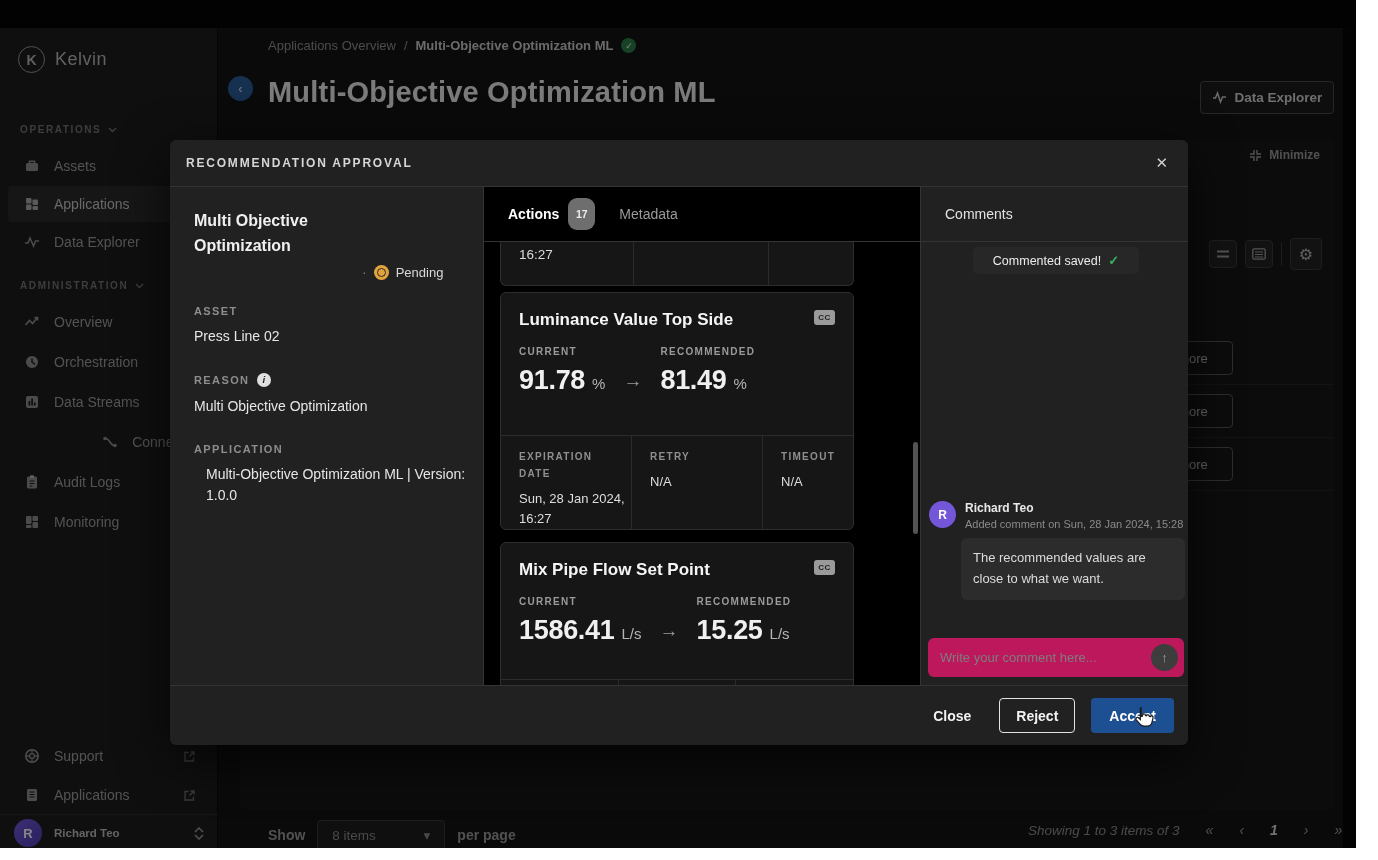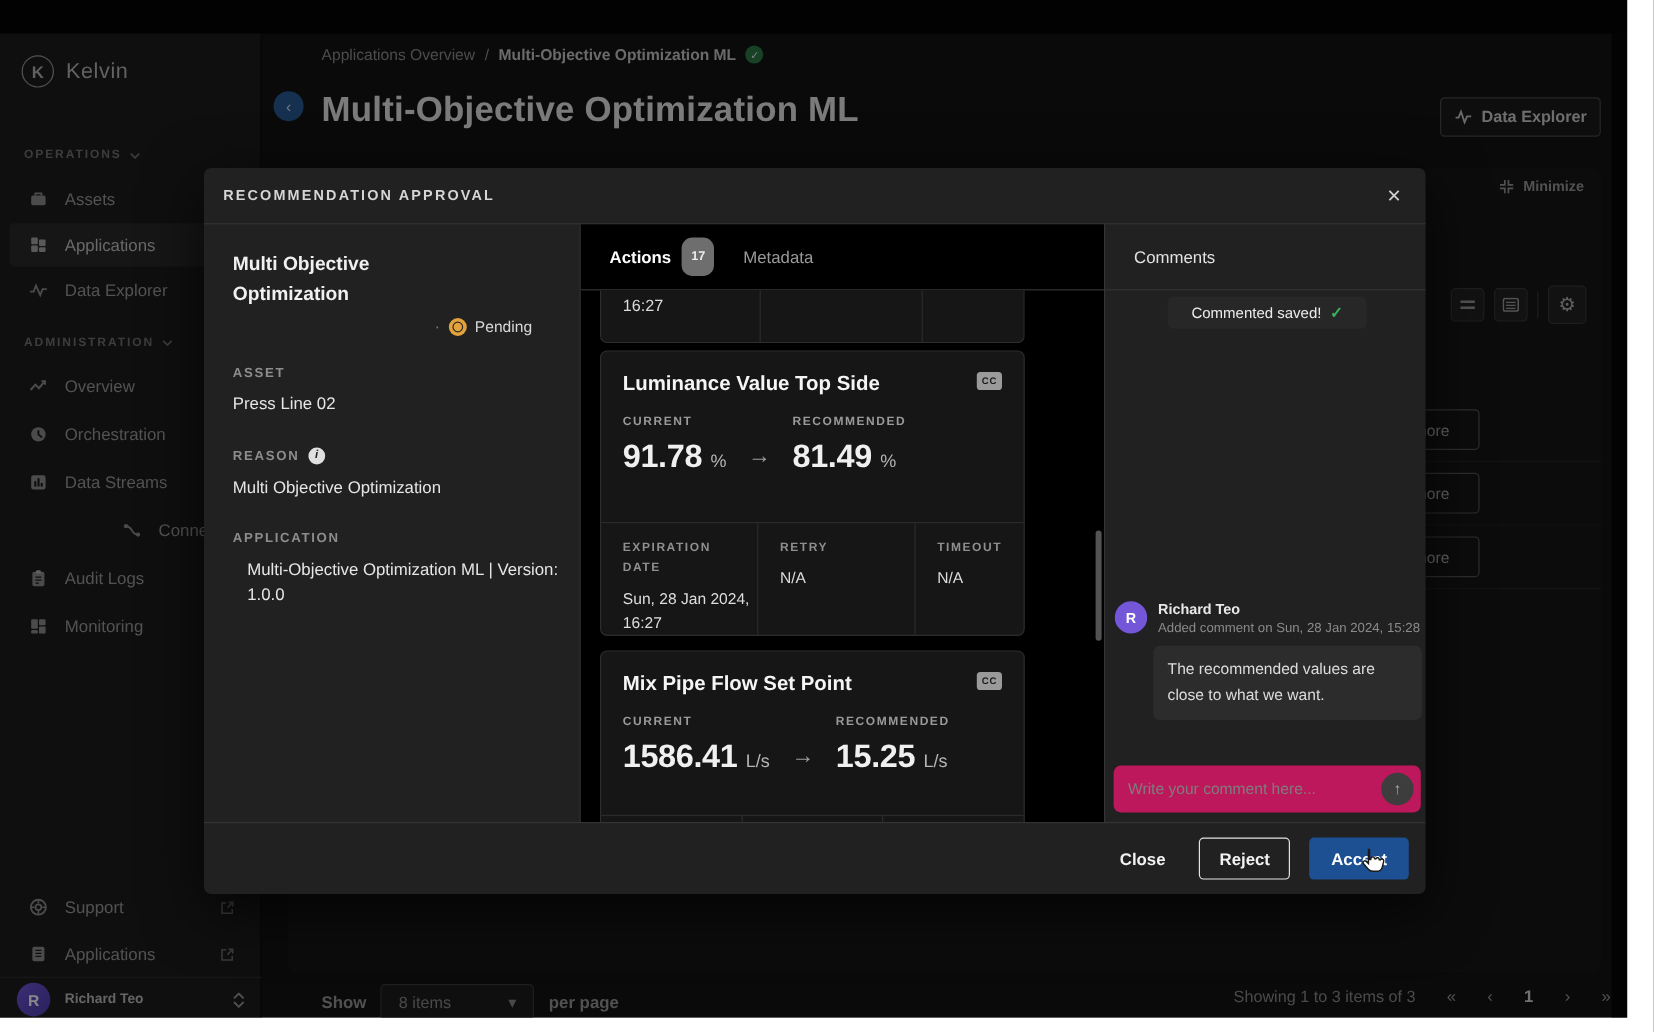--- a/index.html
+++ b/index.html
@@ -39,21 +39,21 @@
   .minimize { position:absolute; right:14px; top:8px; display:flex; align-items:center; gap:7px; color:#9a9a9a; font-size:12px; font-weight:bold; }
   .toolbar { position:absolute; right:12px; top:98px; display:flex; align-items:center; gap:8px; }
   .tool-btn { width:28px; height:28px; border:1px solid #3a3a3a; border-radius:4px; background:#222; display:flex; align-items:center; justify-content:center; }
   .tool-btn.gear { width:32px; height:32px; color:#b5b5b5; font-size:16px; }
   .tool-sep { width:1px; height:22px; background:#3a3a3a; }
   .row-line { position:absolute; left:0; width:1094px; height:1px; background:#242424; }
   .more-btn { position:absolute; left:913px; width:80px; height:34px; border:1px solid #555; border-radius:4px; color:#b9b9b9; font-size:13px; display:flex; align-items:center; justify-content:center; background:transparent; }
 
   .pagination-left { position:absolute; left:268px; top:820px; display:flex; align-items:center; gap:12px; color:#9a9a9a; font-size:14px; font-weight:bold; }
   .page-size-box { width:128px; height:30px; border:1px solid #3a3a3a; border-radius:4px; background:#1d1d1d; display:flex; align-items:center; justify-content:space-between; padding:0 14px; color:#8a8a8a; font-size:13.5px; font-weight:normal; }
-  .pagination-right { position:absolute; left:1028px; top:822px; display:flex; align-items:center; gap:26px; color:#8d8d8d; font-size:13.5px; }
+  .pagination-right { position:absolute; left:1028px; top:822px; display:flex; align-items:center; gap:26px; color:#8d8d8d; font-size:13.5px;font-style:italic; }
   .pager { display:flex; align-items:center; gap:26px; font-size:14px; color:#9a9a9a; }
   .pager .page-num { color:#d5d5d5; font-weight:bold; }
 
   
   .dim-overlay { position:absolute; left:0; top:0; width:1356px; height:848px; background:rgba(0,0,0,0.47); z-index:50; }
 
   
   .modal { position:absolute; left:170px; top:140px; width:1018px; height:605px; background:#212121; border-radius:6px; box-shadow:0 14px 50px rgba(0,0,0,0.7); z-index:100; overflow:hidden; }
   .modal-header { position:absolute; left:0; top:0; width:100%; height:47px; border-bottom:1px solid #343434; display:flex; align-items:center; justify-content:space-between; padding:0 20px 0 16px; }
   .modal-title { color:#d6d6d6; font-size:12px; font-weight:bold; letter-spacing:1.8px; }

